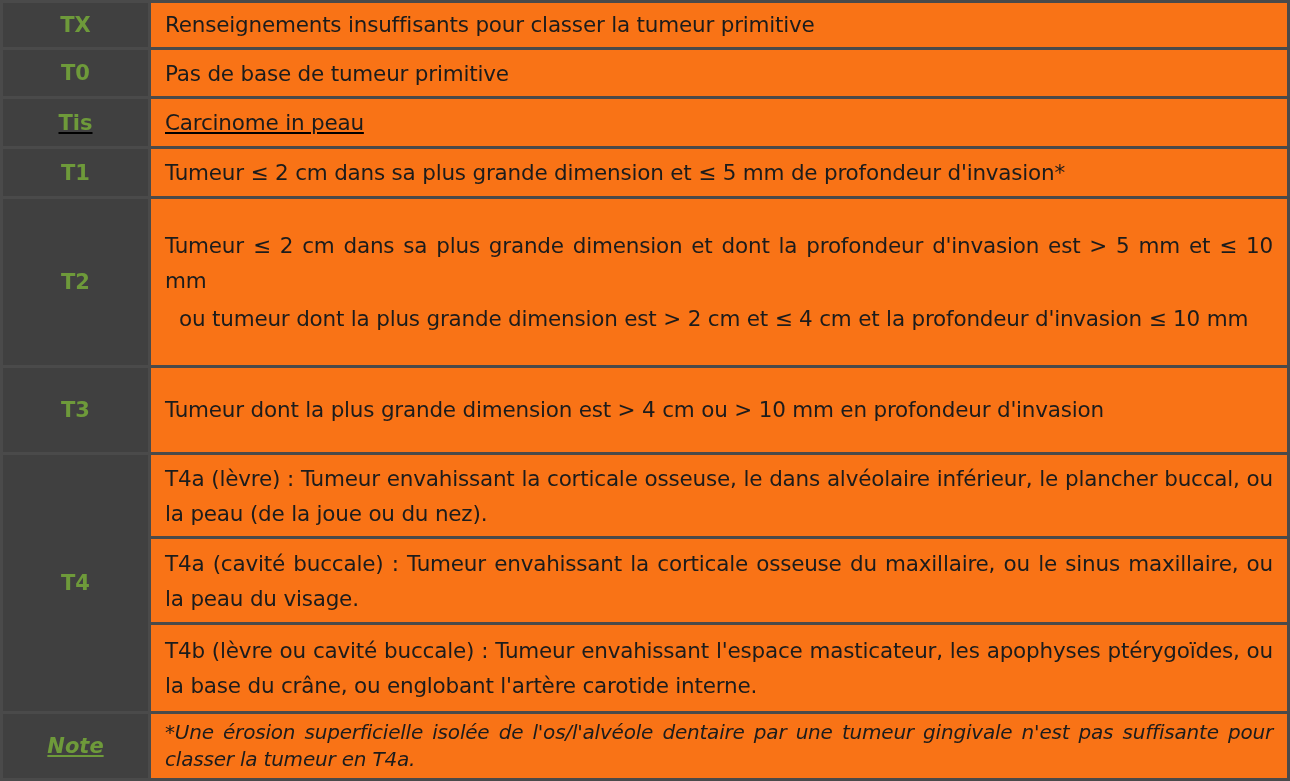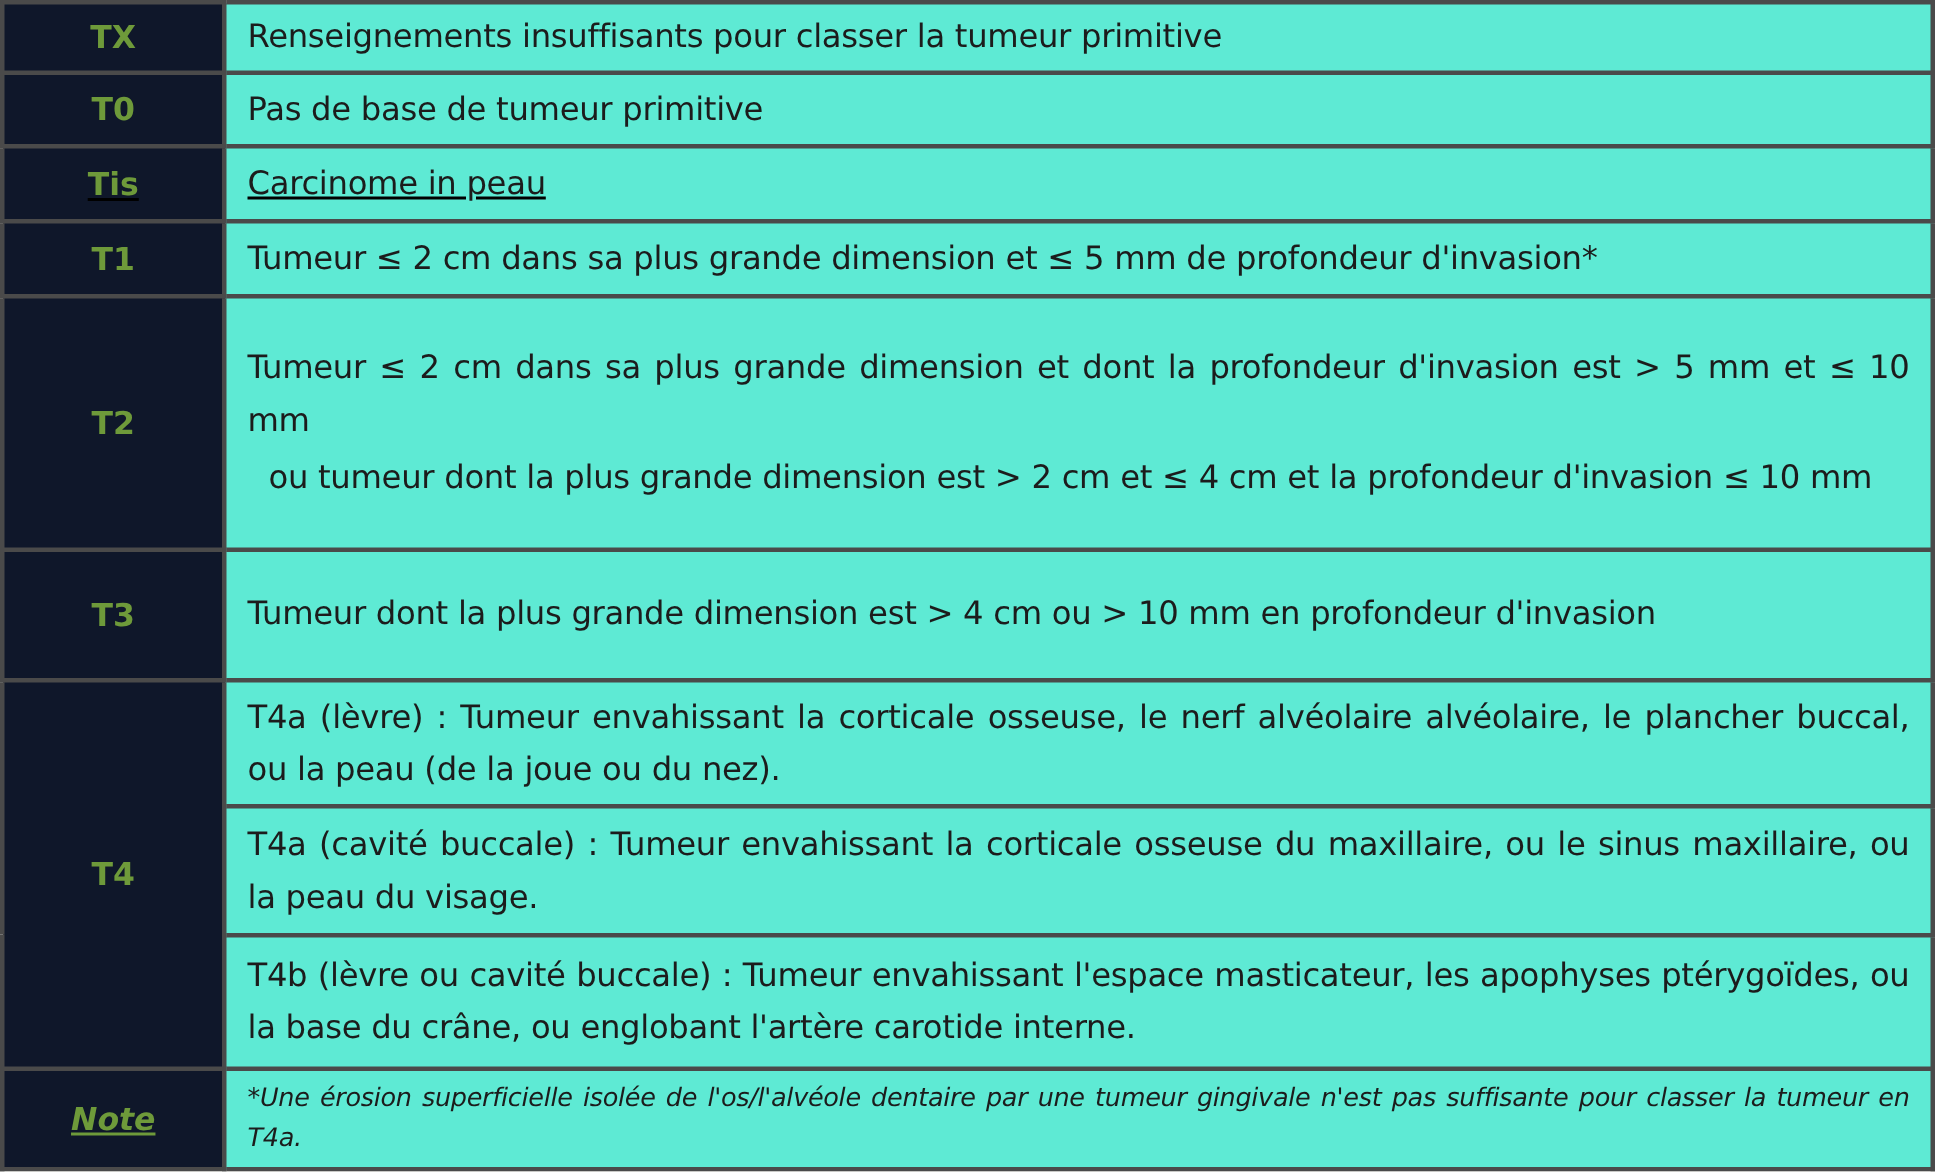--- a/index.html
+++ b/index.html
@@ -1,24 +1,24 @@
 <!DOCTYPE html>
 <html><head>
 <meta charset="utf-8">
 <style>
   html, body { margin:0; padding:0; background:#f4f4f0; }
   body { width:1290px; height:781px; overflow:hidden; position:relative; font-family:"DejaVu Sans", sans-serif; }
   table { position:absolute; left:0; top:0; width:1290px; height:781px; border-collapse:collapse; table-layout:fixed; }
   td { border:3px solid #4a4a4a; padding:0; }
-  td.label { width:145px; background:#0f172a; color:#6e9a3a; font-weight:bold; text-align:center; vertical-align:middle; font-size:21px; }
+  td.label { width:145px; background:#404040; color:#6e9a3a; font-weight:bold; text-align:center; vertical-align:middle; font-size:21px; }
   td.label.note { font-style:italic;text-decoration:underline; }
-  td.desc { background:#5eead4; color:#1c1c1c; font-size:21.5px; line-height:35px; padding:0 14px 0 14px; text-align:justify; vertical-align:middle; letter-spacing:-0.2px; }
+  td.desc { background:#f97316; color:#1c1c1c; font-size:21.5px; line-height:35px; padding:0 14px 0 14px; text-align:justify; vertical-align:middle; letter-spacing:-0.2px; }
   td.desc p { margin:0; }
   td.desc p + p { margin-top:3px;margin-left:14px; }
-  td.desc.small { font-size:17px; font-style:italic; line-height:27px; }
+  td.desc.small { font-size:20px; font-style:italic; line-height:27px; }
   .r1 { height:43px; } .r2 { height:46px; } .r3 { height:46px;text-decoration:underline; } .r4 { height:46px; }
   .r5 { height:156px; } .r6 { height:80px; } .r7a { height:78px; } .r7b { height:79px; } .r7c { height:82px; } .r8 { height:62px; }
 </style>
 </head>
 <body>
 
 <table>
   <tbody>
       <tr class="r1">
     <td class="label">TX</td>
@@ -53,21 +53,21 @@
   </tr>
   <tr class="r6">
     <td class="label">T3</td>
     <td class="desc">
           <p>Tumeur dont la plus grande dimension est &gt; 4 cm ou &gt; 10 mm en profondeur d'invasion</p>
         </td>
   </tr>
   <tr class="r7a">
     <td class="label" rowspan="3">T4</td>
     <td class="desc">
-          <p>T4a (lèvre) : Tumeur envahissant la corticale osseuse, le nerf alvéolaire alvéolaire, le plancher buccal, ou la peau (de la joue ou du nez).</p>
+          <p>T4a (lèvre) : Tumeur envahissant la corticale osseuse, le dans alvéolaire inférieur, le plancher buccal, ou la peau (de la joue ou du nez).</p>
         </td>
   </tr>
   <tr class="r7b">
     <td class="desc">
           <p>T4a (cavité buccale) : Tumeur envahissant la corticale osseuse du maxillaire, ou le sinus maxillaire, ou la peau du visage.</p>
         </td>
   </tr>
   <tr class="r7c">
     <td class="desc">
           <p>T4b (lèvre ou cavité buccale) : Tumeur envahissant l'espace masticateur, les apophyses ptérygoïdes, ou la base du crâne, ou englobant l'artère carotide interne.</p>

